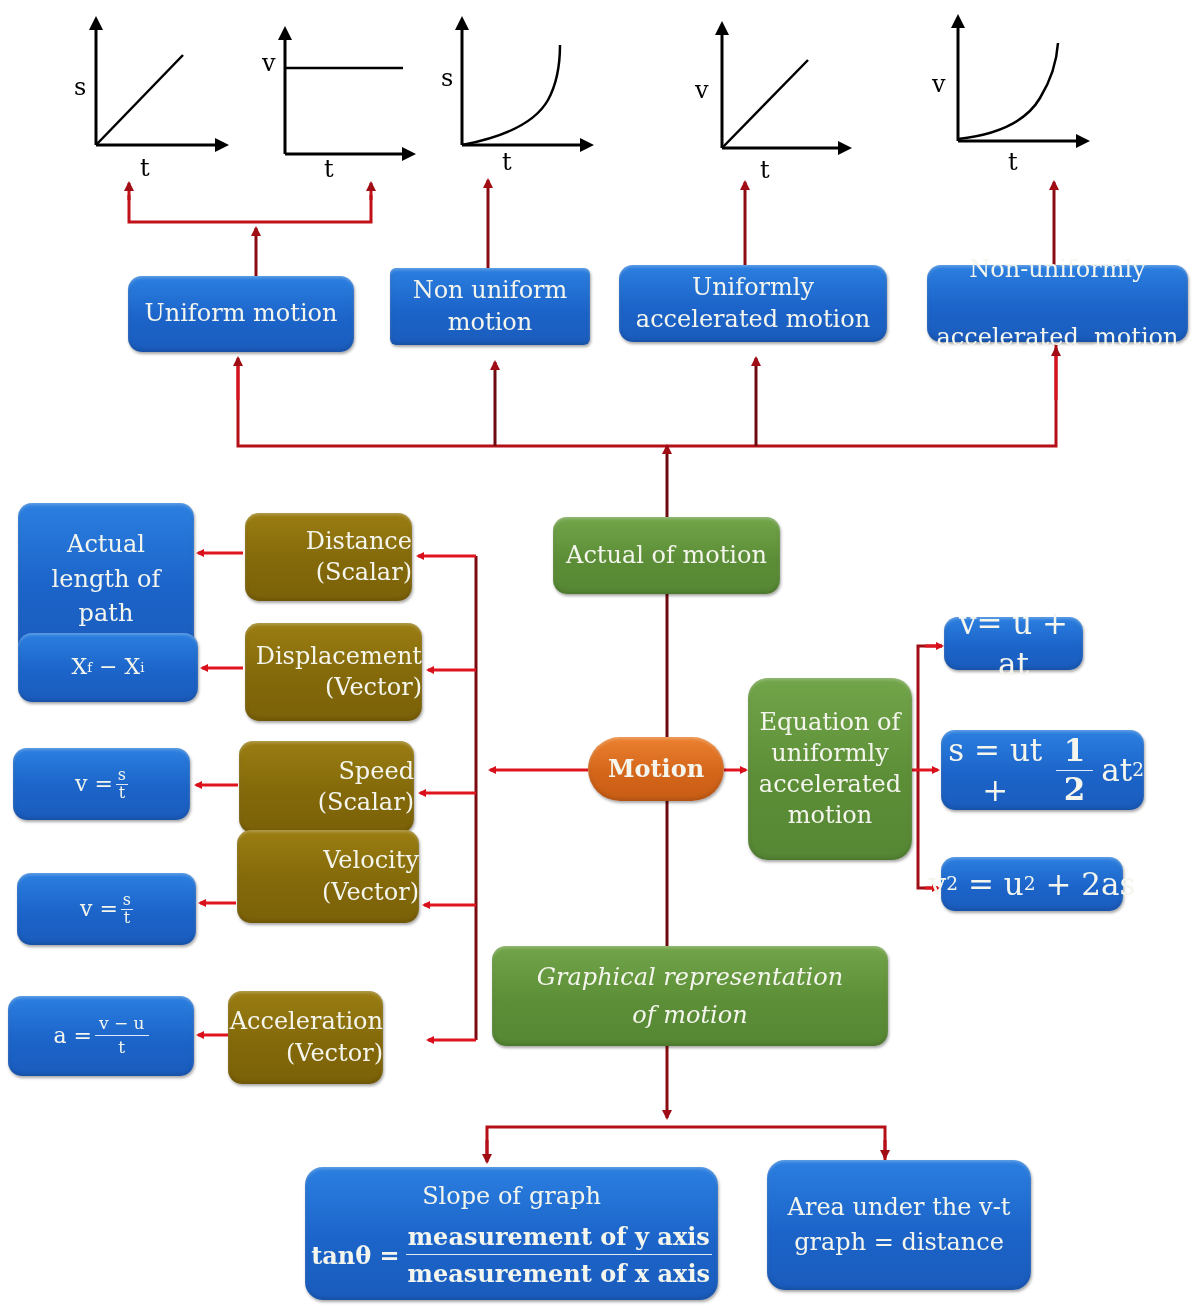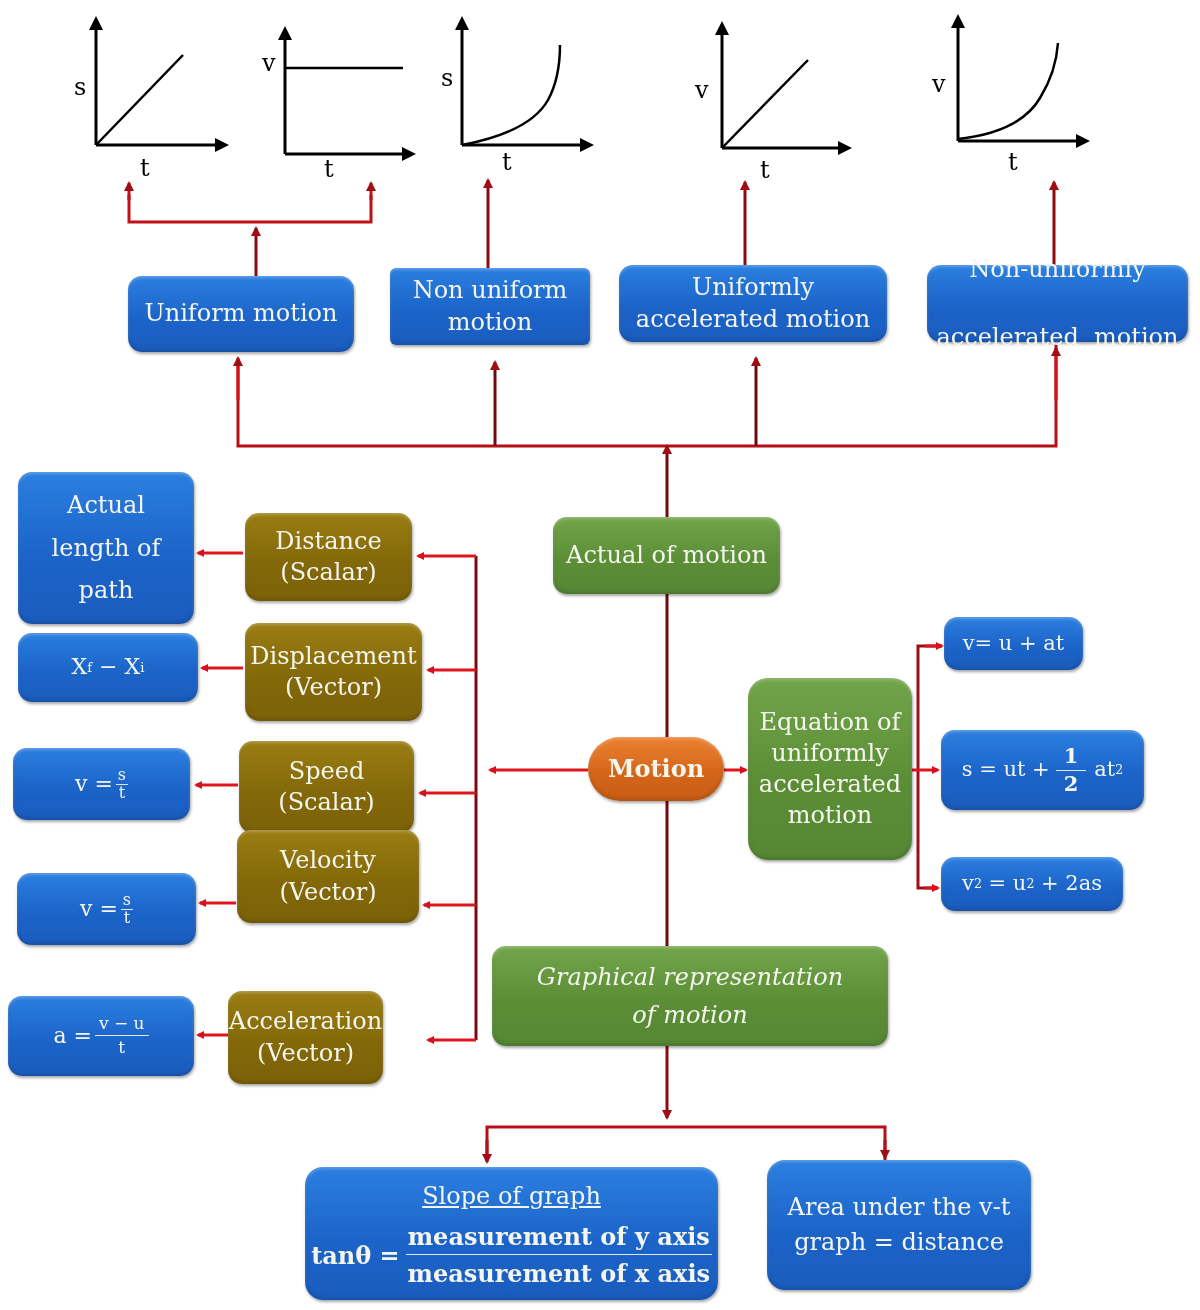--- a/index.html
+++ b/index.html
@@ -6,24 +6,24 @@
   body { width:1200px; height:1310px; position:relative; overflow:hidden;
          font-family:"DejaVu Serif","Liberation Serif",serif; }
   #canvas { position:absolute; left:0; top:0; width:1200px; height:1310px; }
   svg.lines { position:absolute; left:0; top:0; width:1200px; height:1310px; }
   .box { position:absolute; box-sizing:border-box; color:#f4f6ee; display:flex;
          flex-direction:column; align-items:center; justify-content:center;
          text-align:center; line-height:1.3; border-radius:14px;
          box-shadow: 1px 2px 3px rgba(0,0,0,0.35), inset 0 2px 3px rgba(255,255,255,0.25), inset 0 -2px 4px rgba(0,0,0,0.15); }
   .blue  { background:linear-gradient(#2b7fe0,#1c64c9 55%,#1a5cbd); }
   .green { background:linear-gradient(#72a54a,#5c8e37 55%,#568734); }
-  .olive { background:linear-gradient(#9a7d12,#84690a 55%,#7b6108); }
+  .olive { background:linear-gradient(#9a7d12,#84690a 55%,#7b6108);align-items:flex-end; }
   .orange{ background:linear-gradient(#ec8130,#d4661a 55%,#c95d15); border-radius:38px; font-weight:bold; }
   .t24 { font-size:24px; }
-  .t23 { font-size:21px; }
+  .t23 { font-size:31px; }
   .t22 { font-size:22px; }
   .lbl { font-family:"DejaVu Serif","Liberation Serif",serif; font-size:24px; fill:#000; }
   .frac { display:inline-flex; flex-direction:column; align-items:center; vertical-align:middle; line-height:1.05; }
   .frac .num { border-bottom:1px solid #dfe8f7; padding:0 2px; }
   .sub { font-size:0.6em; vertical-align:-0.1em; }
   .sup { font-size:0.6em; vertical-align:0.6em; }
   .row { display:flex; align-items:center; justify-content:center; }
   .b { font-weight:bold; }
 </style>
 </head>
@@ -180,21 +180,21 @@
   </div>
   <div class="box olive t24" style="left:237px;top:830px;width:182px;height:93px;">
     <span>Velocity</span>
     <span>(Vector)</span>
   </div>
   <div class="box olive t24" style="left:228px;top:991px;width:155px;height:93px;">
     <span>Acceleration</span>
     <span>(Vector)</span>
   </div>
 
-  <div class="box blue t24" style="left:18px;top:472px;width:176px;height:152px;line-height:1.45;gap:8px;">
+  <div class="box blue t24" style="left:18px;top:503px;width:176px;height:152px;line-height:1.45;">
     <span>Actual</span>
     <span>length of</span>
     <span>path</span>
   </div>
   <div class="box blue t22" style="left:18px;top:633px;width:180px;height:69px;">
     <span class="row" style="white-space:pre;">
       <span>X</span><span class="sub">f</span><span> − </span><span>X</span><span class="sub">i</span>
     </span>
   </div>
   <div class="box blue t22" style="left:13px;top:748px;width:177px;height:72px;">
@@ -239,21 +239,21 @@
         <span class="sup">2</span>
     </span>
   </div>
   <div class="box blue t23" style="left:941px;top:857px;width:182px;height:54px;">
     <span class="row" style="white-space:pre;">
       <span>v</span><span class="sup">2</span><span> = u</span><span class="sup">2</span><span> + 2as</span>
     </span>
   </div>
 
   <div class="box blue t24" style="left:305px;top:1167px;width:413px;height:133px;border-radius:18px;">
-    <span style="margin-bottom:12px;text-decoration:underline;">Slope of graph</span>
+    <span style="margin-bottom:12px;">Slope of graph</span>
     <span class="row">
       <span class="b" style="margin-right:6px;">tanθ =</span>
       <span class="frac b">
         <span class="num" style="padding:0 2px 4px;">measurement of y axis</span>
         <span style="padding-top:6px;">measurement of x axis</span>
       </span>
     </span>
   </div>
   <div class="box blue t24" style="left:767px;top:1160px;width:264px;height:130px;border-radius:18px;line-height:1.45;">
     <span>Area under the v-t</span>

